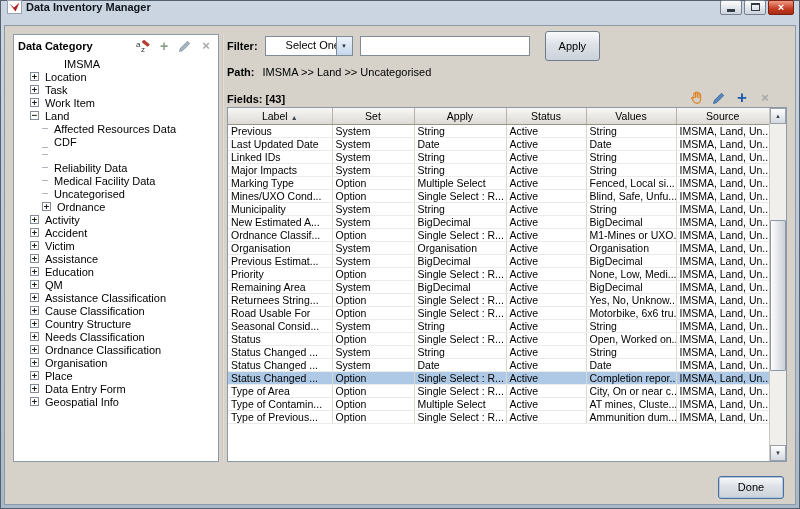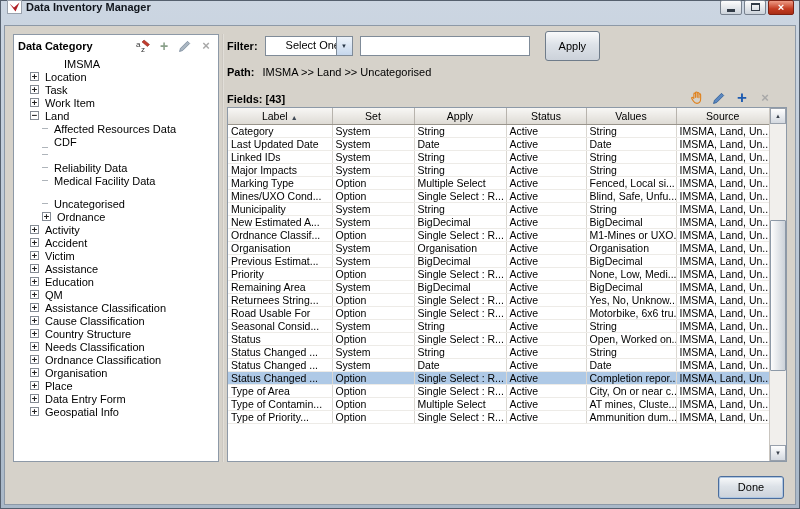--- a/index.html
+++ b/index.html
@@ -146,21 +146,21 @@
               <span class="leaf-dash"></span>
             </div>
             <div class="tree-row" style="padding-left: 25px;">
               <span class="leaf-dash"></span>
               <span class="tree-label">Reliability Data</span>
             </div>
             <div class="tree-row" style="padding-left: 25px;">
               <span class="leaf-dash"></span>
               <span class="tree-label">Medical Facility Data</span>
             </div>
-            <div class="tree-row" style="padding-left: 25px; margin-top: 10px;">
+            <div class="tree-row" style="padding-left: 25px;">
               <span class="leaf-dash"></span>
               <span class="tree-label">Uncategorised</span>
             </div>
             <div class="tree-row" style="padding-left: 25px;">
               <span class="expander">+</span>
               <span class="tree-label">Ordnance</span>
             </div>
             <div class="tree-row" style="padding-left: 13px;">
               <span class="expander">+</span>
               <span class="tree-label">Activity</span>
@@ -275,21 +275,21 @@
                   <th>Label<span class="sort">▲</span></th>
                   <th>Set</th>
                   <th>Apply</th>
                   <th>Status</th>
                   <th>Values</th>
                   <th>Source</th>
                 </tr>
               </thead>
             <tbody>
                 <tr>
-                  <td>Category</td>
+                  <td>Previous</td>
                   <td>System</td>
                   <td>String</td>
                   <td>Active</td>
                   <td>String</td>
                   <td>IMSMA, Land, Un...</td>
                 </tr>
                 <tr>
                   <td>Last Updated Date</td>
                   <td>System</td>
                   <td>Date</td>
@@ -451,21 +451,21 @@
                 </tr>
                 <tr>
                   <td>Type of Contamin...</td>
                   <td>Option</td>
                   <td>Multiple Select</td>
                   <td>Active</td>
                   <td>AT mines, Cluste...</td>
                   <td>IMSMA, Land, Un...</td>
                 </tr>
                 <tr>
-                  <td>Type of Priority...</td>
+                  <td>Type of Previous...</td>
                   <td>Option</td>
                   <td>Single Select : R...</td>
                   <td>Active</td>
                   <td>Ammunition dum...</td>
                   <td>IMSMA, Land, Un...</td>
                 </tr>
               </tbody>
           </table>
           <div class="vscroll">
             <div class="varrow">▲</div>

